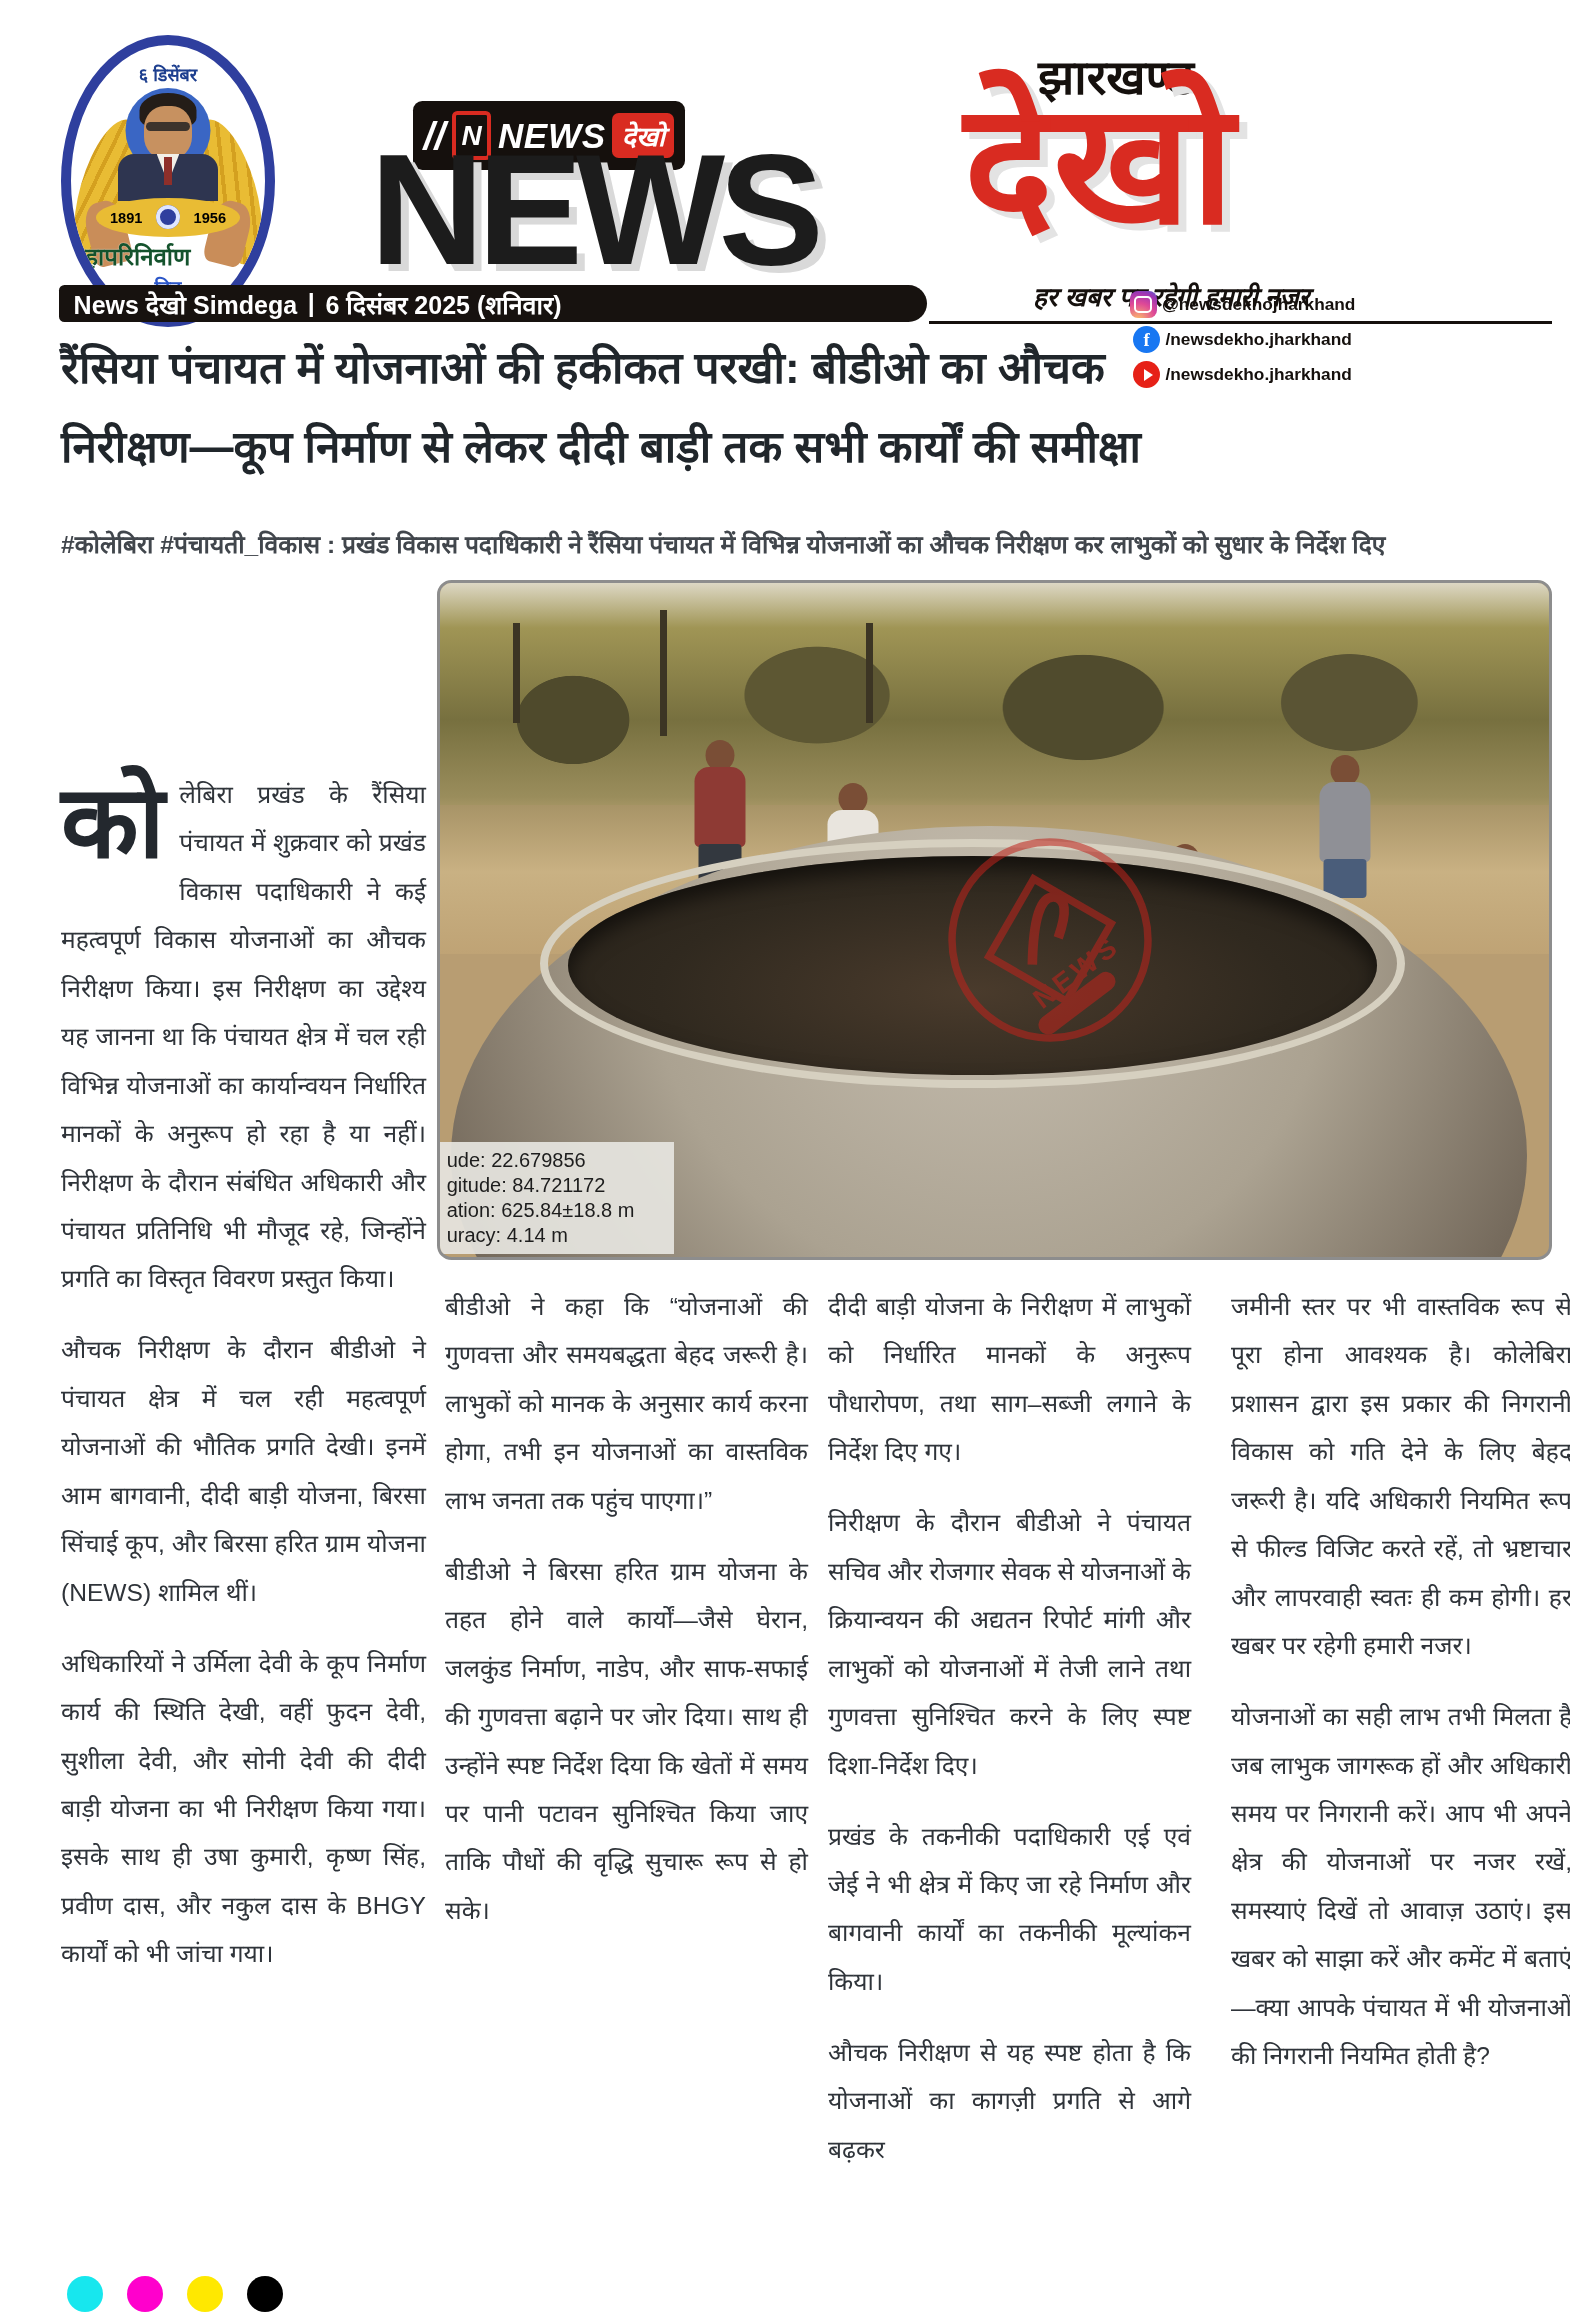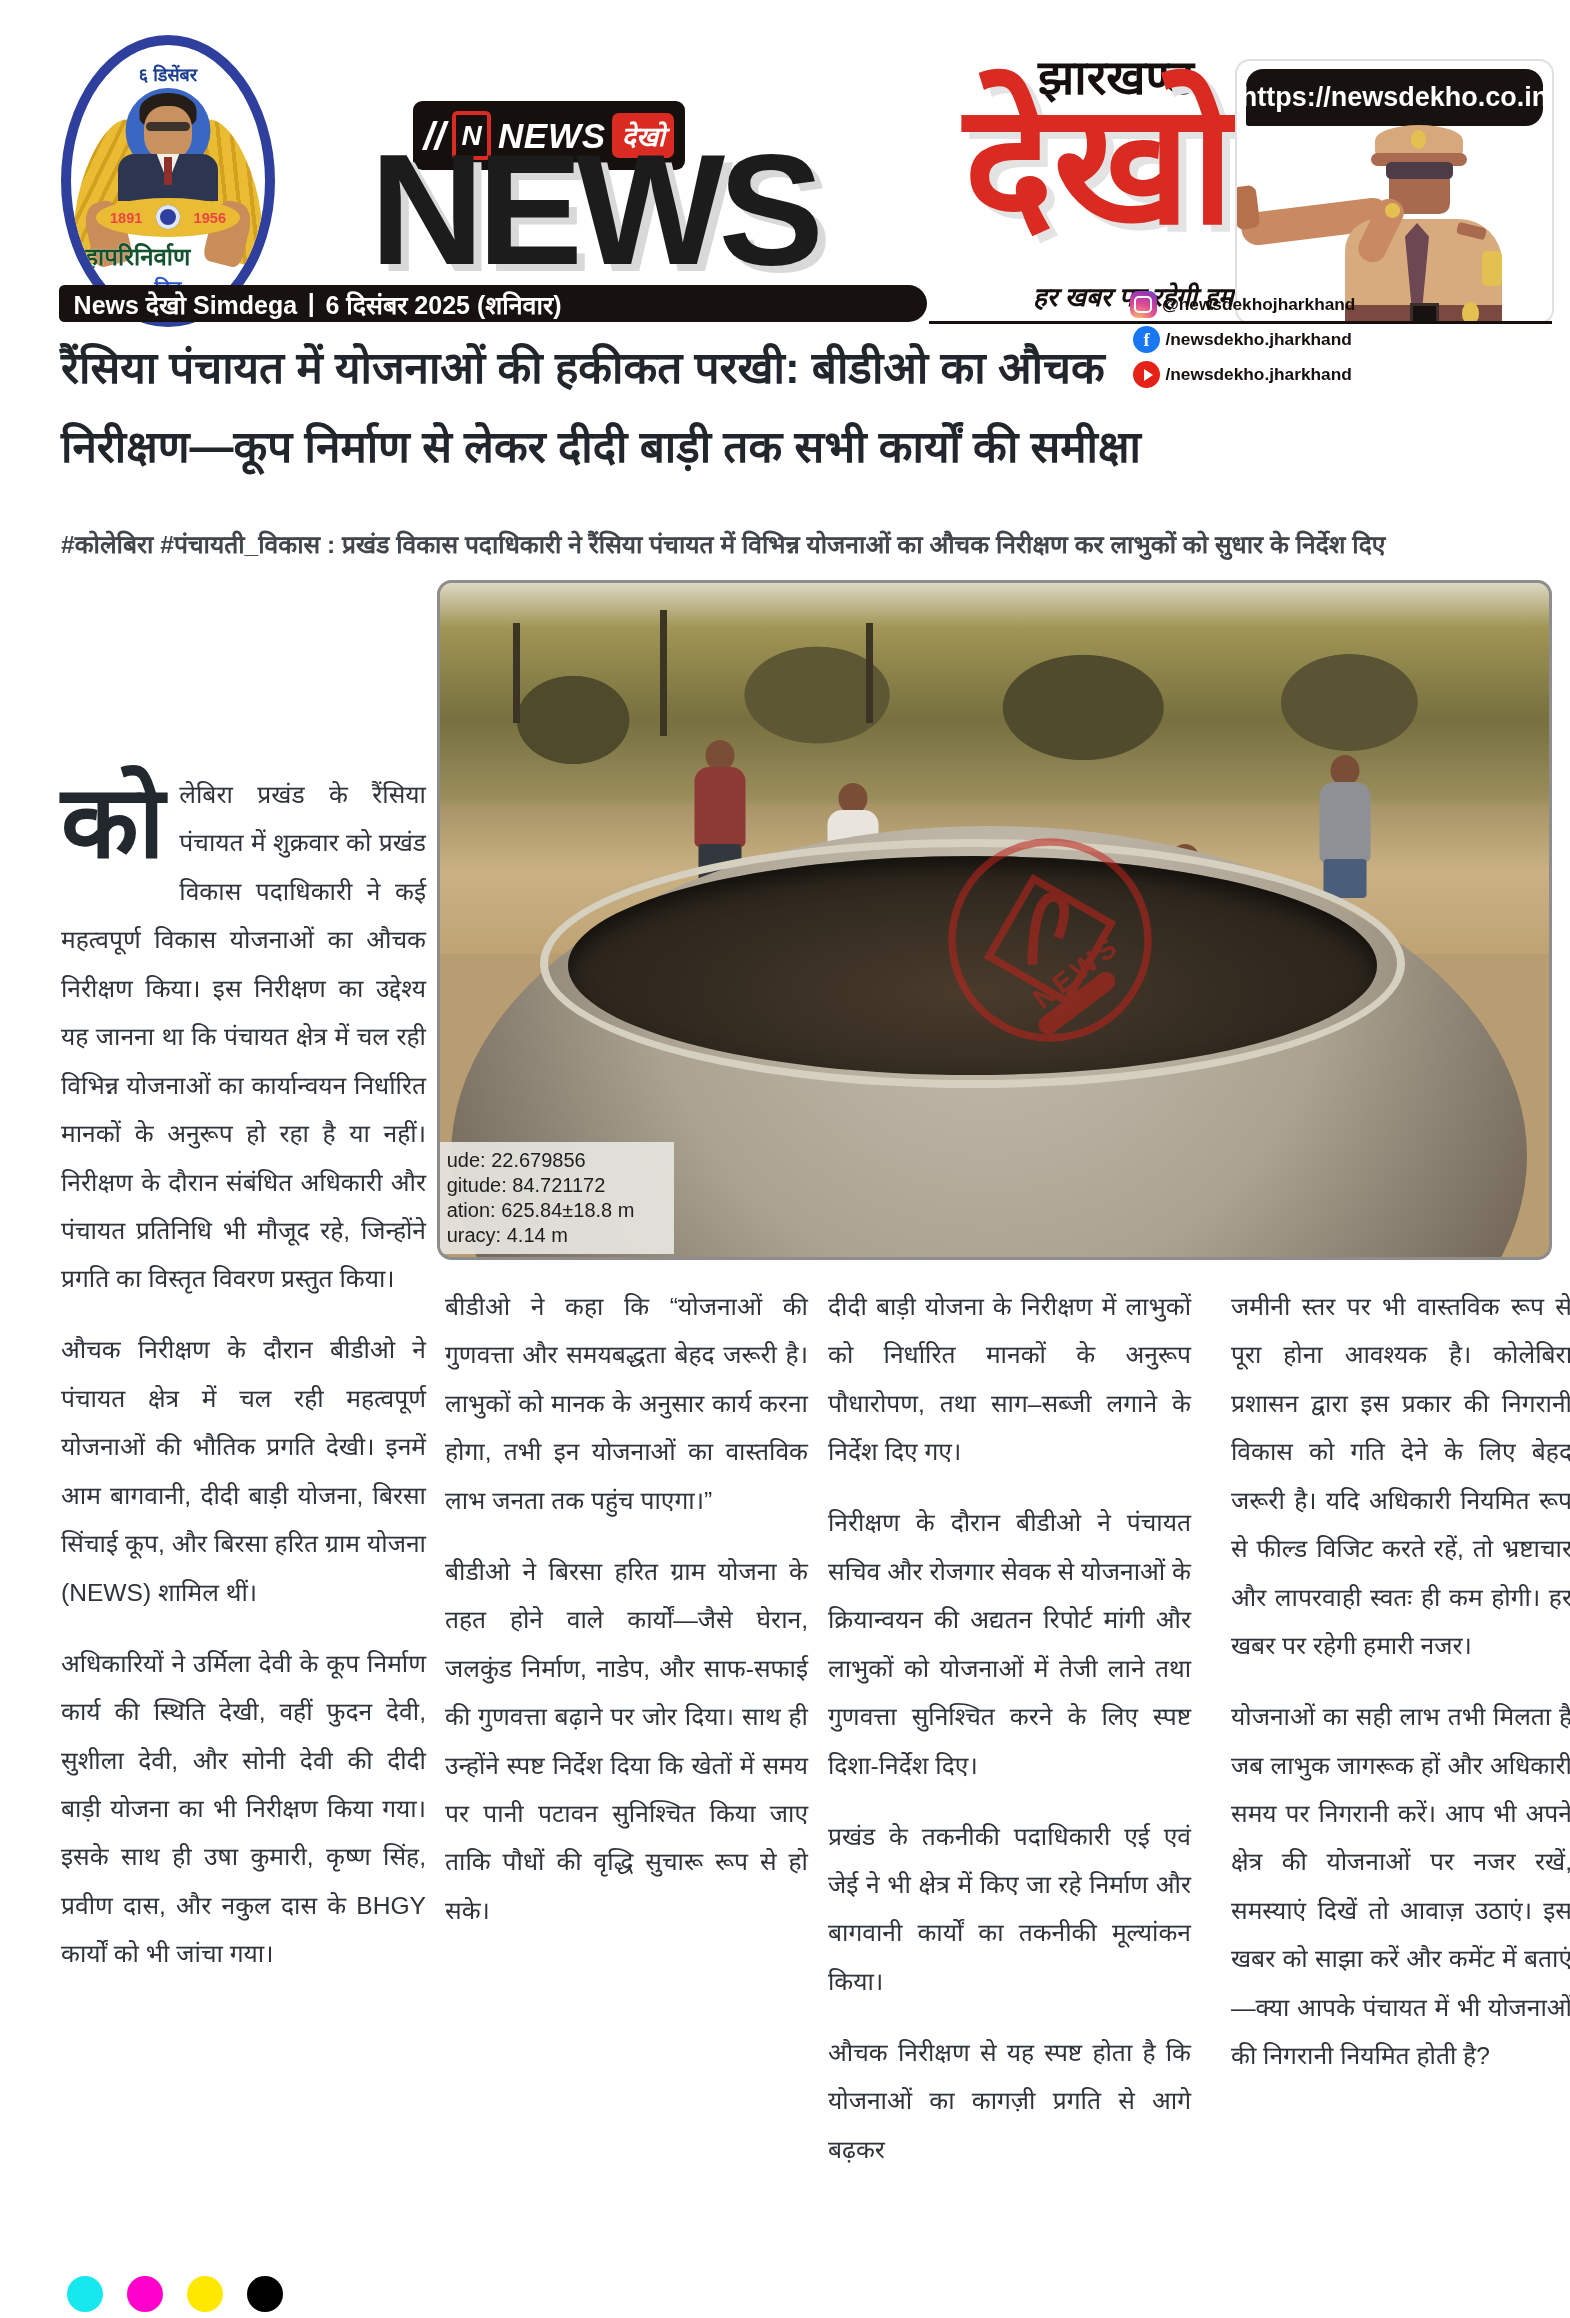--- a/index.html
+++ b/index.html
@@ -22,21 +22,21 @@
   .p-hair{position:absolute;left:50%;top:48px;transform:translateX(-50%);width:57px;height:35px;background:#241d18;border-radius:50% 50% 30% 30%;}
   .p-face{position:absolute;left:50%;top:61px;transform:translateX(-50%);width:48px;height:53px;background:#c79160;border-radius:42%;}
   .p-glass{position:absolute;left:50%;top:77px;transform:translateX(-50%);width:44px;height:9.3px;background:#3c332c;border-radius:4.7px;}
   .p-suit{position:absolute;left:50%;top:109px;transform:translateX(-50%);width:100px;height:47px;background:#2e3550;border-radius:16px 16px 0 0;}
   .p-shirt{position:absolute;left:50%;top:109px;transform:translateX(-50%);width:22.6px;height:29px;background:#f2efe8;
            clip-path:polygon(0 0,100% 0,50% 100%);}
   .p-tie{position:absolute;left:50%;top:112px;transform:translateX(-50%);width:8px;height:28px;background:#8e2f2a;}
   .gold-band{position:absolute;left:50%;top:153px;transform:translateX(-50%);width:144px;height:39px;background:#e9bc34;border-radius:50%;}
   .chakra{position:absolute;left:50%;top:160px;transform:translateX(-50%);width:24px;height:24px;border-radius:50%;
           background:#2f3f9e;box-shadow:inset 0 0 0 4px #dfe6ff;}
-  .year{position:absolute;top:165px;font-size:14.6px;font-weight:700;color:#ef4444;}
+  .year{position:absolute;top:165px;font-size:14.6px;font-weight:700;color:#000000;}
   .year.l{left:39px;} .year.r{right:39px;}
   .emblem-title{position:absolute;left:0;right:0;top:194px;text-align:left;font-size:24px;font-weight:800;color:#14532d;
                 text-shadow:0 0 1.3px #ffffff;}
   .emblem-sub{position:absolute;left:0;right:0;top:229px;text-align:center;font-size:20px;font-weight:800;color:#2b56c8;}
 
   
   .strip-logo{position:absolute;left:413px;top:101px;width:272px;height:69px;background:#15100d;border-radius:9.3px;
               display:flex;align-items:center;gap:6.7px;padding:0 10.6px;box-sizing:border-box;}
   .strip-slash{color:#ffffff;font-size:39px;font-weight:900;font-style:italic;line-height:1;}
   .strip-n{width:39px;height:41px;background:#15100d;border:4px solid #d92b21;border-radius:5.3px;color:#ffffff;
@@ -191,39 +191,20 @@
     <span class="strip-slash">//</span>
     <span class="strip-n">N</span>
     <span class="strip-news">NEWS</span>
     <span class="strip-dekho">देखो</span>
   </div>
   <div class="big-news">NEWS</div>
   <div class="state-label">झारखण्ड</div>
   <div class="big-dekho">देखो</div>
   <div class="tagline">हर खबर पर रहेगी हमारी नजर</div>
 
-  <div class="web-card">
-    <div class="url-bubble">https://newsdekho.co.in</div>
-    <div class="cap-top"></div>
-    <div class="cap-badge"></div>
-    <div class="cap-visor"></div>
-    <div class="pol-arm-l"></div>
-    <div class="pol-hand"></div>
-    <div class="pol-torso"></div>
-    <div class="pol-epaulette"></div>
-    <div class="pol-patch"></div>
-    <div class="pol-face"></div>
-    <div class="pol-glass"></div>
-    <div class="pol-arm-r"></div>
-    <div class="pol-whistle"></div>
-    <div class="pol-tie"></div>
-    <div class="pol-belt"></div>
-    <div class="pol-buckle"></div>
-    <div class="pol-badge2"></div>
-  </div>
 
   <div class="date-bar">
     <span>News देखो Simdega</span>
     <span>|</span>
     <span>6 दिसंबर 2025 (शनिवार)</span>
   </div>
 
   <div class="social-row">
     <span class="social-item">
       <span class="icon ig">

